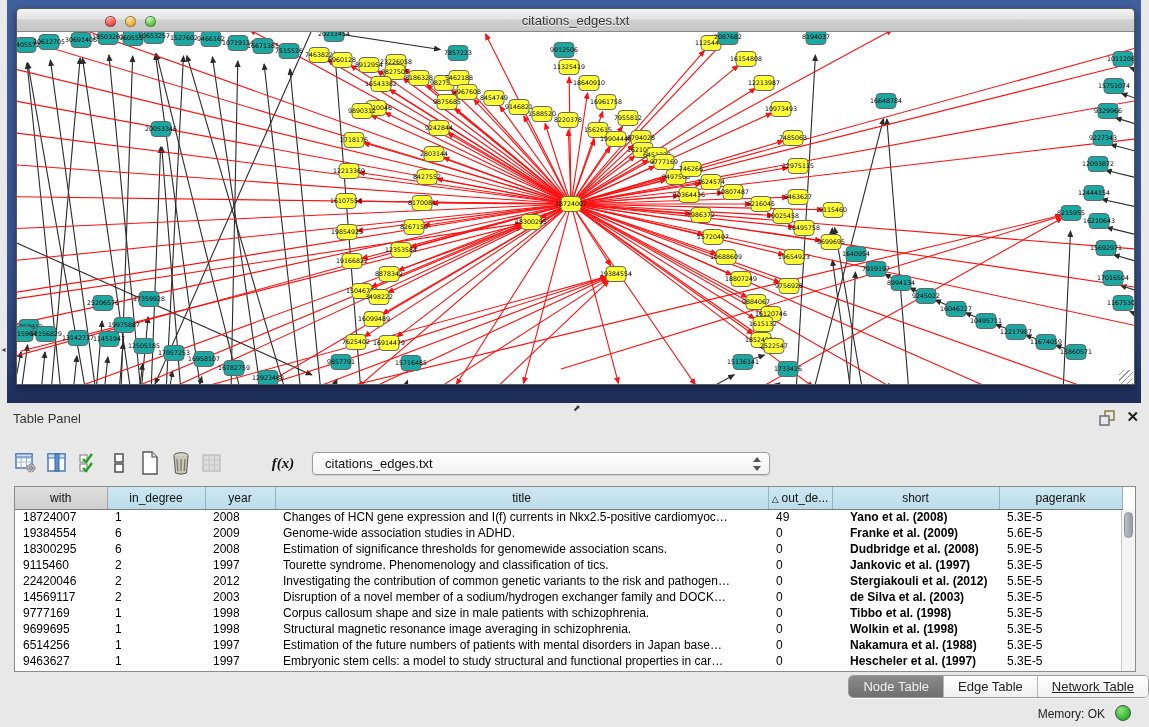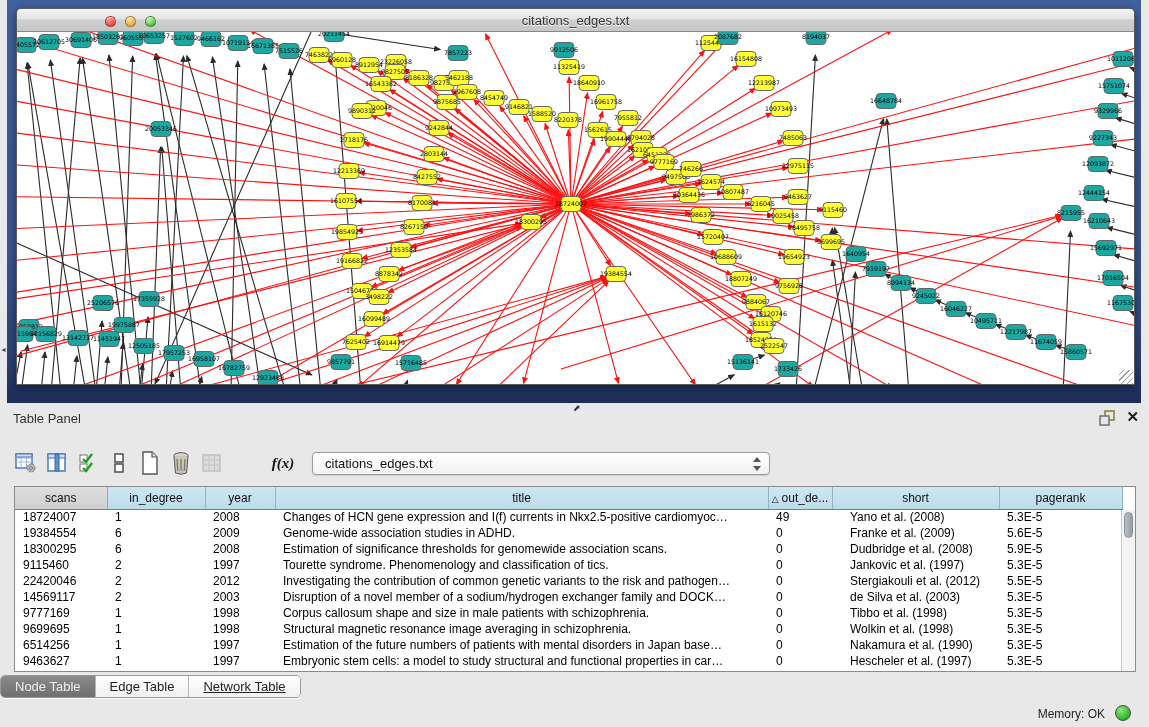--- a/index.html
+++ b/index.html
@@ -67,29 +67,29 @@
     background:#fff; border:1px solid #8b8b8b; overflow:hidden; }
   table.grid { border-collapse:collapse; table-layout:fixed; width:1107px; }
   .grid th { height:22px; background:linear-gradient(180deg,#cde7f2,#bcdcea);
     border-right:1px solid #8fb6c6; border-bottom:1px solid #7c7c7c;
     font-size:12px; font-weight:normal; color:#111; text-align:center; cursor:pointer;
     overflow:hidden; white-space:nowrap; }
   .grid th.col-name { background:linear-gradient(180deg,#dedede,#cfcfcf);
     border-right:1px solid #a5a5a5; }
   .grid td { height:16px; font-size:12px; color:#000; white-space:nowrap; overflow:hidden;
     padding-left:8px; }
-  .grid td.c-short { padding-left:18px; }
+  .grid td.c-short { padding-left:18px;font-weight:bold; }
   .sort-tri { font-size:9px; margin-right:3px; }
   .v-scroll { position:absolute; right:0; top:23px; width:14px; height:162px;
     background:#f4f4f4; border-left:1px solid #c9c9c9; }
   .v-thumb { position:absolute; left:2px; top:2px; width:9px; height:26px; border-radius:5px;
     background:linear-gradient(90deg,#b9bec7,#989ea9); border:1px solid #8a8f99; cursor:pointer; }
 
   
-  .tp-tabs { position:absolute; left:0; right:0; top:272px; display:flex; justify-content:flex-start; }
+  .tp-tabs { position:absolute; left:0; right:0; top:272px; display:flex; justify-content:flex-end; }
   .seg { display:flex; border:1px solid #9a9a9a; border-radius:5px; overflow:hidden;
     background:#fff; box-shadow:0 1px 1px rgba(255,255,255,.8); }
   .seg-btn { padding:3px 14px; font-size:13px; color:#222; border-right:1px solid #b5b5b5;
     cursor:pointer; background:linear-gradient(180deg,#ffffff,#f0f0f0); }
   .seg-btn:last-child { border-right:none;text-decoration:underline; }
   .seg-btn.active { background:linear-gradient(180deg,#8a8a8a,#6f6f6f); color:#efefef; }
 
   
   .statusbar { position:absolute; left:0; top:700px; width:1149px; height:27px;
     background:#e8e8e8; }
@@ -912,21 +912,21 @@
           <col style="width:92px">
             <col style="width:98px">
             <col style="width:70px">
           <col style="width:493px">
             <col style="width:64px">
             <col style="width:167px">
           <col style="width:123px">
         </colgroup>
         <thead>
             <tr id="grid-head">
-              <th class="col-name">scans</th>
+              <th class="col-name">with</th>
               <th>in_degree</th>
               <th>year</th>
               <th>title</th>
               <th><span class="sort-tri">△</span>out_de...</th>
               <th>short</th>
               <th>pagerank</th>
             </tr>
           </thead>
         <tbody id="grid-body">
             <tr>
@@ -1000,21 +1000,21 @@
               <td class="c-out">0</td>
               <td class="c-short">Wolkin et al. (1998)</td>
               <td class="c-pr">5.3E-5</td>
             </tr>
             <tr>
               <td class="c-name">6514256</td>
               <td class="c-indeg">1</td>
               <td class="c-year">1997</td>
               <td class="c-title">Estimation of the future numbers of patients with mental disorders in Japan base…</td>
               <td class="c-out">0</td>
-              <td class="c-short">Nakamura et al. (1990)</td>
+              <td class="c-short">Nakamura et al. (1988)</td>
               <td class="c-pr">5.3E-5</td>
             </tr>
             <tr>
               <td class="c-name">9463627</td>
               <td class="c-indeg">1</td>
               <td class="c-year">1997</td>
               <td class="c-title">Embryonic stem cells: a model to study structural and functional properties in car…</td>
               <td class="c-out">0</td>
               <td class="c-short">Hescheler et al. (1997)</td>
               <td class="c-pr">5.3E-5</td>

